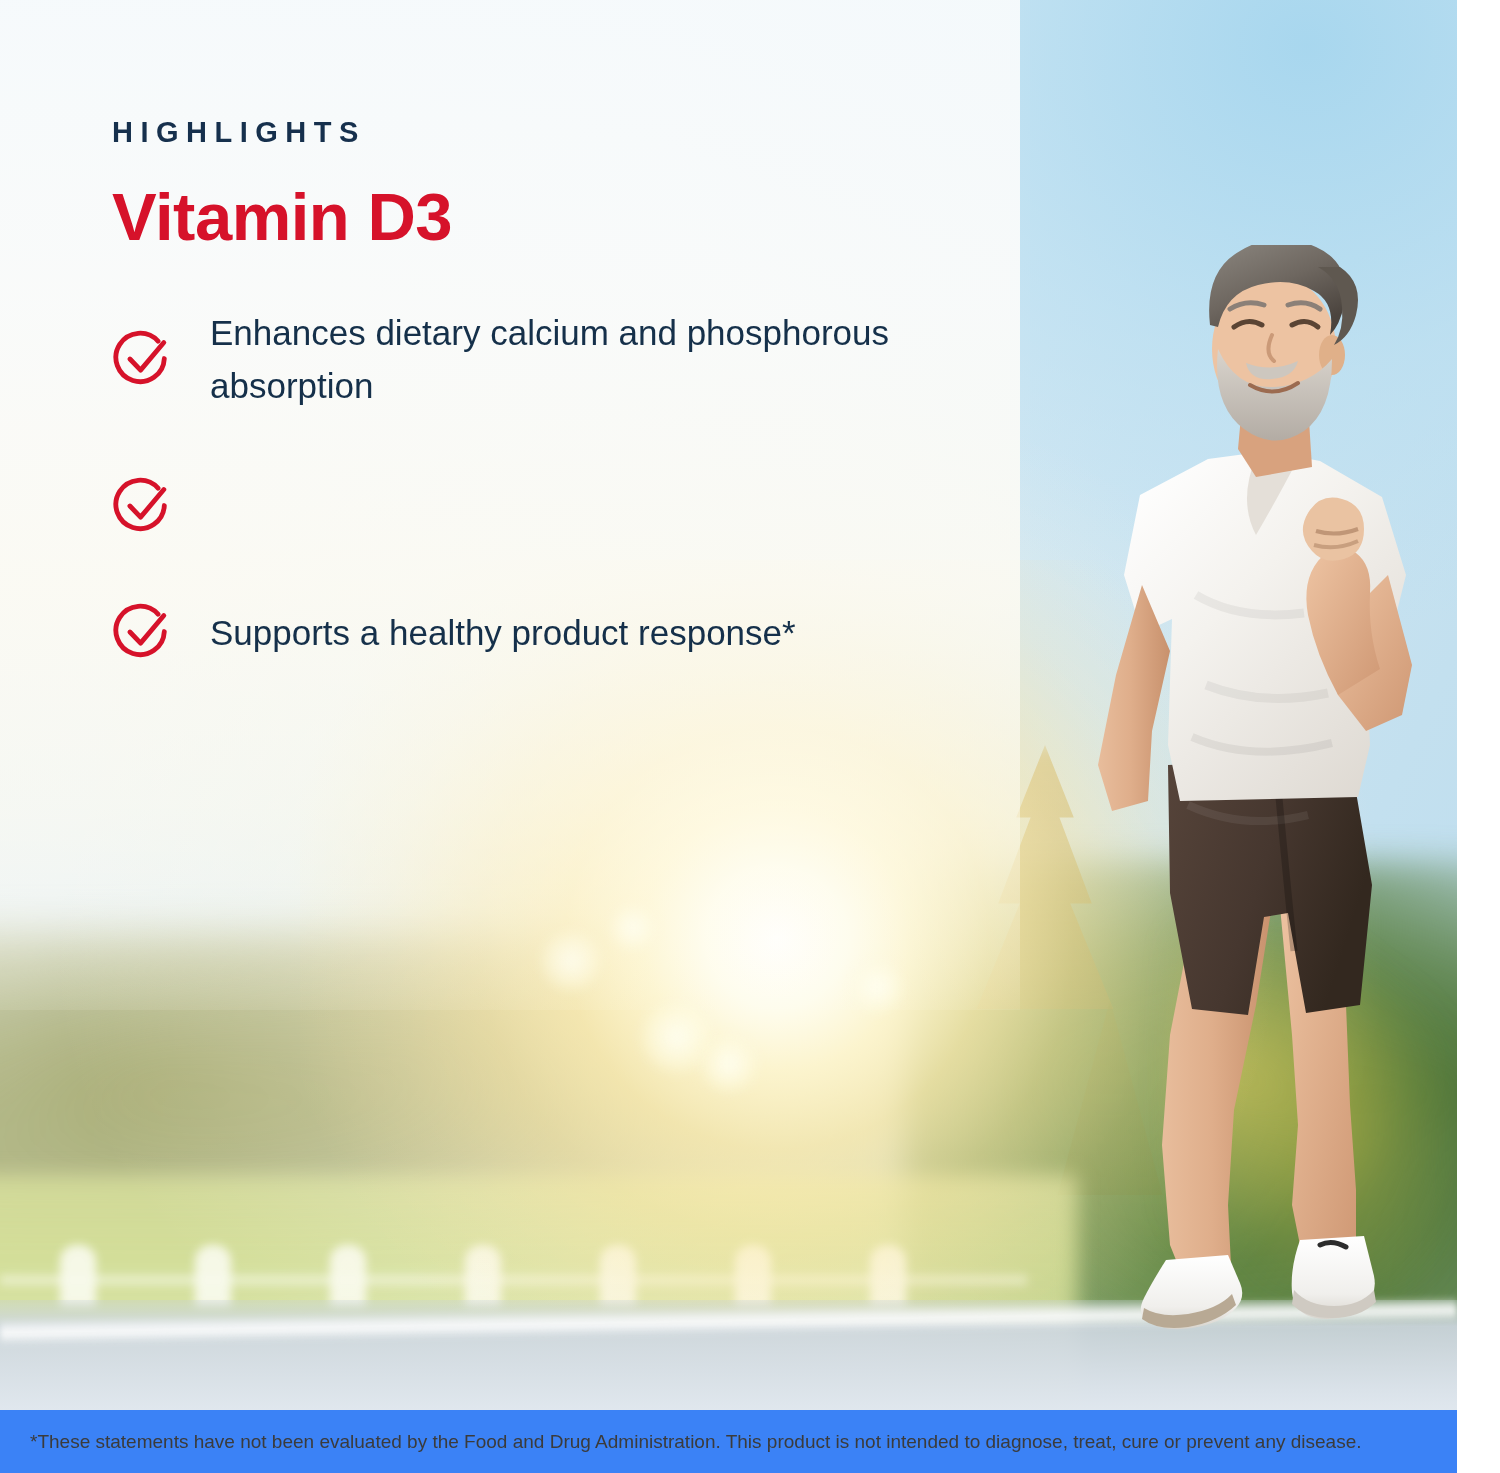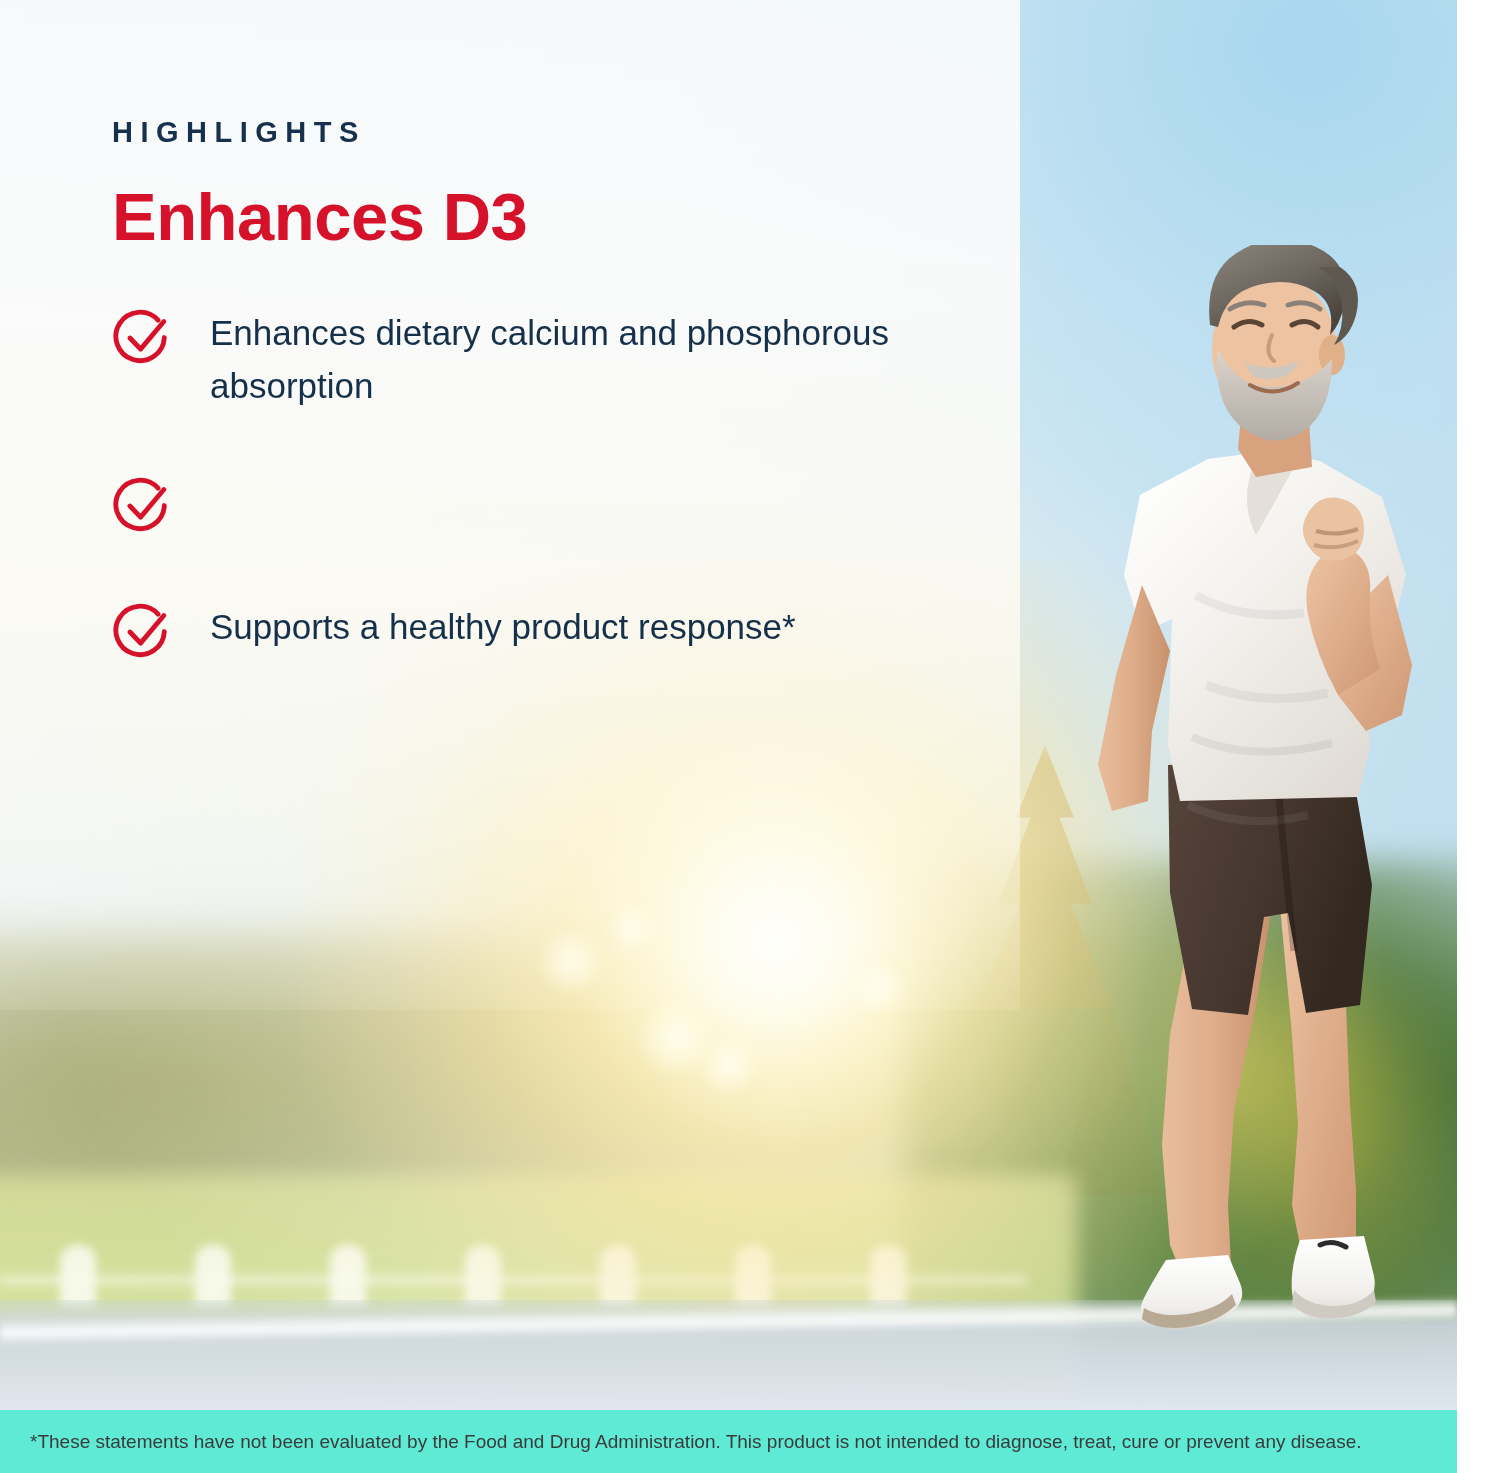--- a/index.html
+++ b/index.html
@@ -256,21 +256,21 @@
     line-height: 1;
     letter-spacing: -0.5px;
   }
   .bullets {
     list-style: none;
     margin: 0;
     padding: 0;
   }
   .bullet {
     display: flex;
-    align-items: flex-start;
+    align-items: center;
     margin-bottom: 62px;
   }
   .bullet:last-child { margin-bottom: 0; }
   .check {
     flex: 0 0 auto;
     width: 62px;
     height: 62px;
     margin-right: 36px;
     margin-top: 2px;
   }
@@ -282,21 +282,21 @@
     max-width: 740px;
   }
 
   
   .footer {
     position: absolute;
     left: 0;
     right: 0;
     bottom: 0;
     height: 63px;
-    background: #5eead4;
+    background: #3b82f6;
     display: flex;
     align-items: center;
   }
   .disclaimer {
     font-size: 19px;
     color: #3b3b3b;
     padding-left: 30px;
     white-space: nowrap;
     line-height: 1;
   }
@@ -430,21 +430,21 @@
         <path d="M190 80 q-6 -54 30 -74 q36 -22 76 -4 q36 16 28 58 q-4 20 -14 30 q6 -32 -16 -44 q-24 -14 -56 -6 q-32 8 -40 42 z" fill="url(#hair)"></path>
         <path d="M298 22 q22 12 24 40 q2 22 -8 38 q16 -8 22 -30 q8 -32 -16 -48 z" fill="#5f5850"></path>
       </svg>
     </div>
 
     <div class="left-wash"></div>
   </div>
 
   <div class="content">
     <div class="eyebrow">HIGHLIGHTS</div>
-    <h1 class="title">Enhances D3</h1>
+    <h1 class="title">Vitamin D3</h1>
 
     <ul class="bullets">
 
       <li class="bullet">
         <span class="check">
           <svg viewBox="0 0 64 64" xmlns="http://www.w3.org/2000/svg">
             <path d="M47.5 12.5 A25 25 0 1 0 54 30.5" fill="none" stroke="#d6122a" stroke-width="5" stroke-linecap="round"></path>
             <path d="M18.5 31 L29.5 42.5 L53.5 14" fill="none" stroke="#d6122a" stroke-width="5" stroke-linecap="round" stroke-linejoin="round"></path>
           </svg>
         </span>

